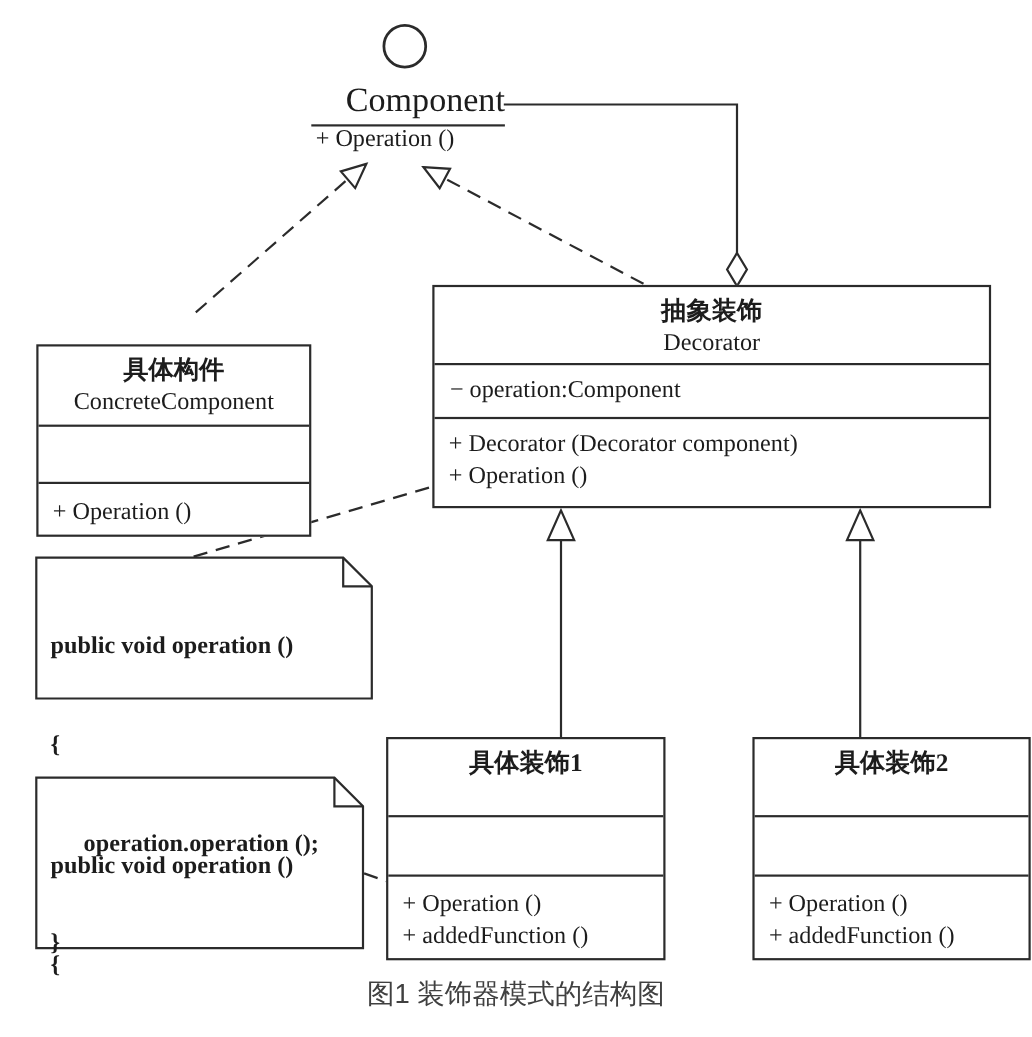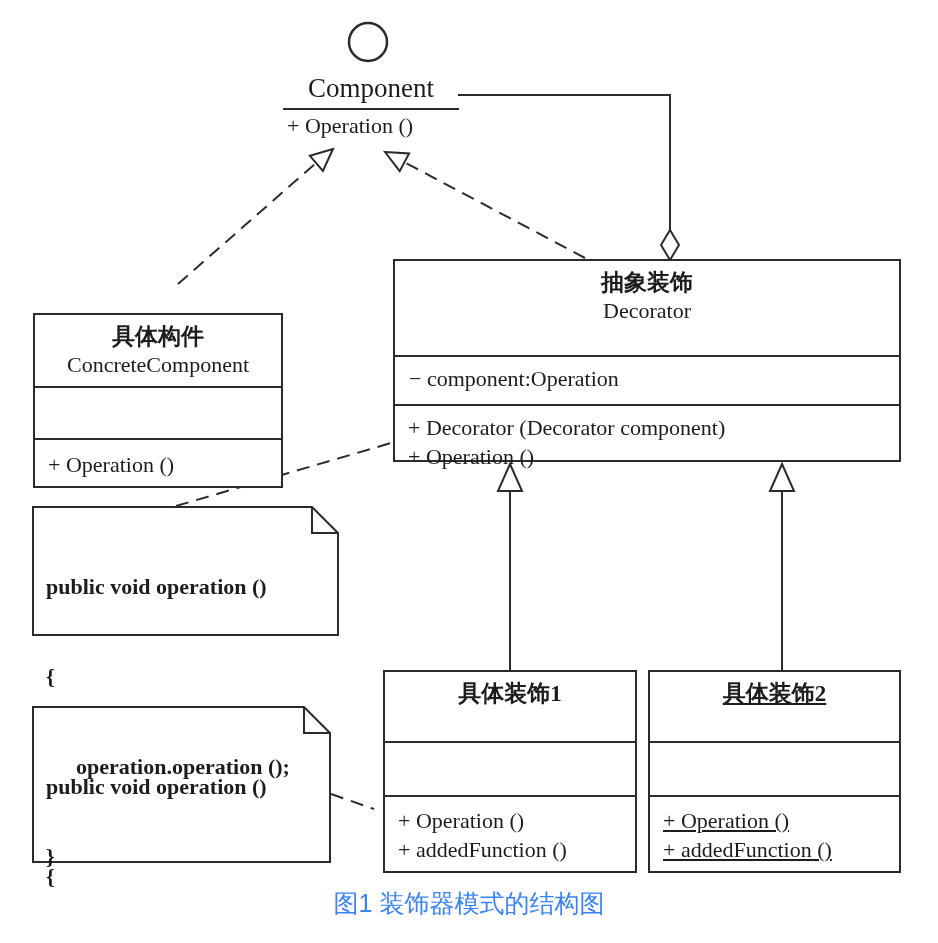--- a/index.html
+++ b/index.html
@@ -16,47 +16,47 @@
   .uml-title .en{font-size:22px;line-height:27px;white-space:pre;}
   .uml-attrs{border-bottom:2px solid #2b2b2b;box-sizing:border-box;font-size:22px;padding:10px 0 0 14px;overflow:hidden;}
   .uml-methods{font-size:22px;line-height:29px;padding:7px 0 0 13px;}
 
   #cc{left:33px;top:285px;width:250px;height:175px;margin-top:28px;}
   #cc .uml-title{height:73px;}
   #cc .uml-attrs{height:52px;}
   #cc .uml-methods{padding-top:10px;}
 
   #dec{left:393px;top:259px;width:508px;height:203px;}
-  #dec .uml-title{height:96px;font-family:Liberation Serif, serif;}
+  #dec .uml-title{height:71px;font-family:Liberation Serif, serif;}
   #dec .uml-attrs{height:49px;padding-top:9px;}
 
-  #cd1{left:383px;top:670px;width:254px;height:203px;}
-  #cd2{left:648px;top:670px;width:253px;height:203px;text-decoration:underline;}
+  #cd1{left:351px;top:670px;width:254px;height:203px;}
+  #cd2{left:684px;top:670px;width:253px;height:203px;}
   #cd1 .uml-title,#cd2 .uml-title{height:71px;}
   #cd1 .uml-attrs,#cd2 .uml-attrs{height:54px;}
   #cd1 .uml-methods,#cd2 .uml-methods{padding-top:9px;}
 
   
   .iface-name{
-    position:absolute;left:283px;top:73px;width:176px;text-align:center;
-    font-size:27px;border-bottom:2px solid #2b2b2b;padding-bottom:4px;box-sizing:border-box;
+    position:absolute;left:283px;top:73px;width:176px;text-align:right;
+    font-size:31px;border-bottom:2px solid #2b2b2b;padding-bottom:4px;box-sizing:border-box;
   }
   .iface-op{position:absolute;left:287px;top:113px;font-size:22px;}
 
   
   .note-text{position:absolute;font-size:22px;line-height:30px;white-space:pre;font-weight:bold;}
   .note-text .ind{padding-left:30px;}
   #note1-text{left:46px;top:512px;}
   #note2-text{left:46px;top:712px;}
 
   
   .caption{
     position:absolute;left:0;top:887px;width:938px;text-align:center;
     font-family:"Liberation Sans","DejaVu Sans",sans-serif;
-    font-size:25px;color:#3b82f6;
+    font-size:25px;color:#404040;
   }
 </style>
 </head>
 <body>
 
 <div class="canvas">
 
   <svg class="overlay" width="938" height="943" viewBox="0 0 938 943">
 
     <circle cx="368" cy="42" r="19" fill="#ffffff" stroke="#2b2b2b" stroke-width="2.5"></circle>
@@ -98,21 +98,21 @@
       <div>+ Operation ()</div>
     </div>
   </div>
 
   <div class="uml-class" id="dec">
     <div class="uml-title">
       <div class="cn">抽象装饰</div>
       <div class="en">Decorator</div>
     </div>
     <div class="uml-attrs">
-      <div>− component:Operation</div>
+      <div>− operation:Component</div>
     </div>
     <div class="uml-methods">
       <div>+ Decorator (Decorator component)</div>
       <div>+ Operation ()</div>
     </div>
   </div>
 
   <div class="uml-class" id="cd1">
     <div class="uml-title">
       <div class="cn">具体装饰1</div>

